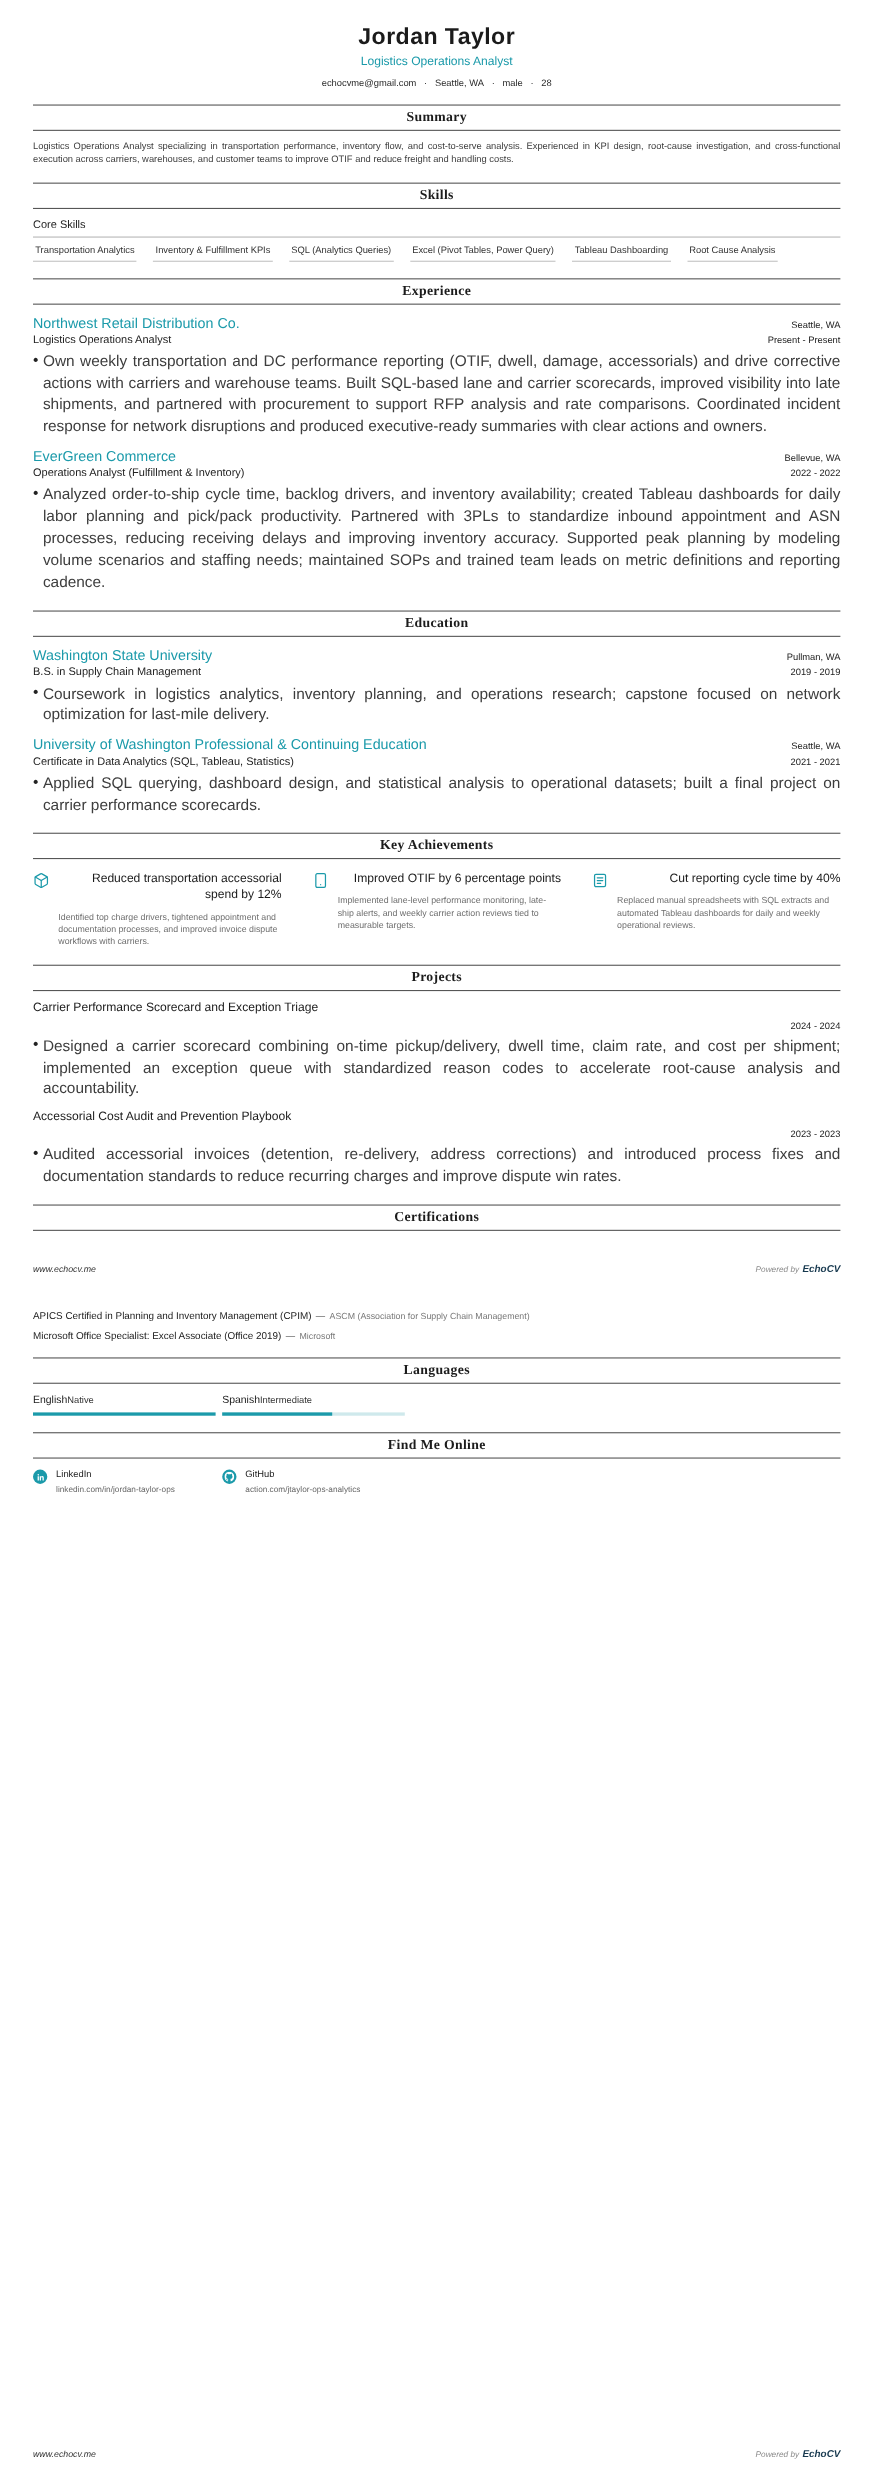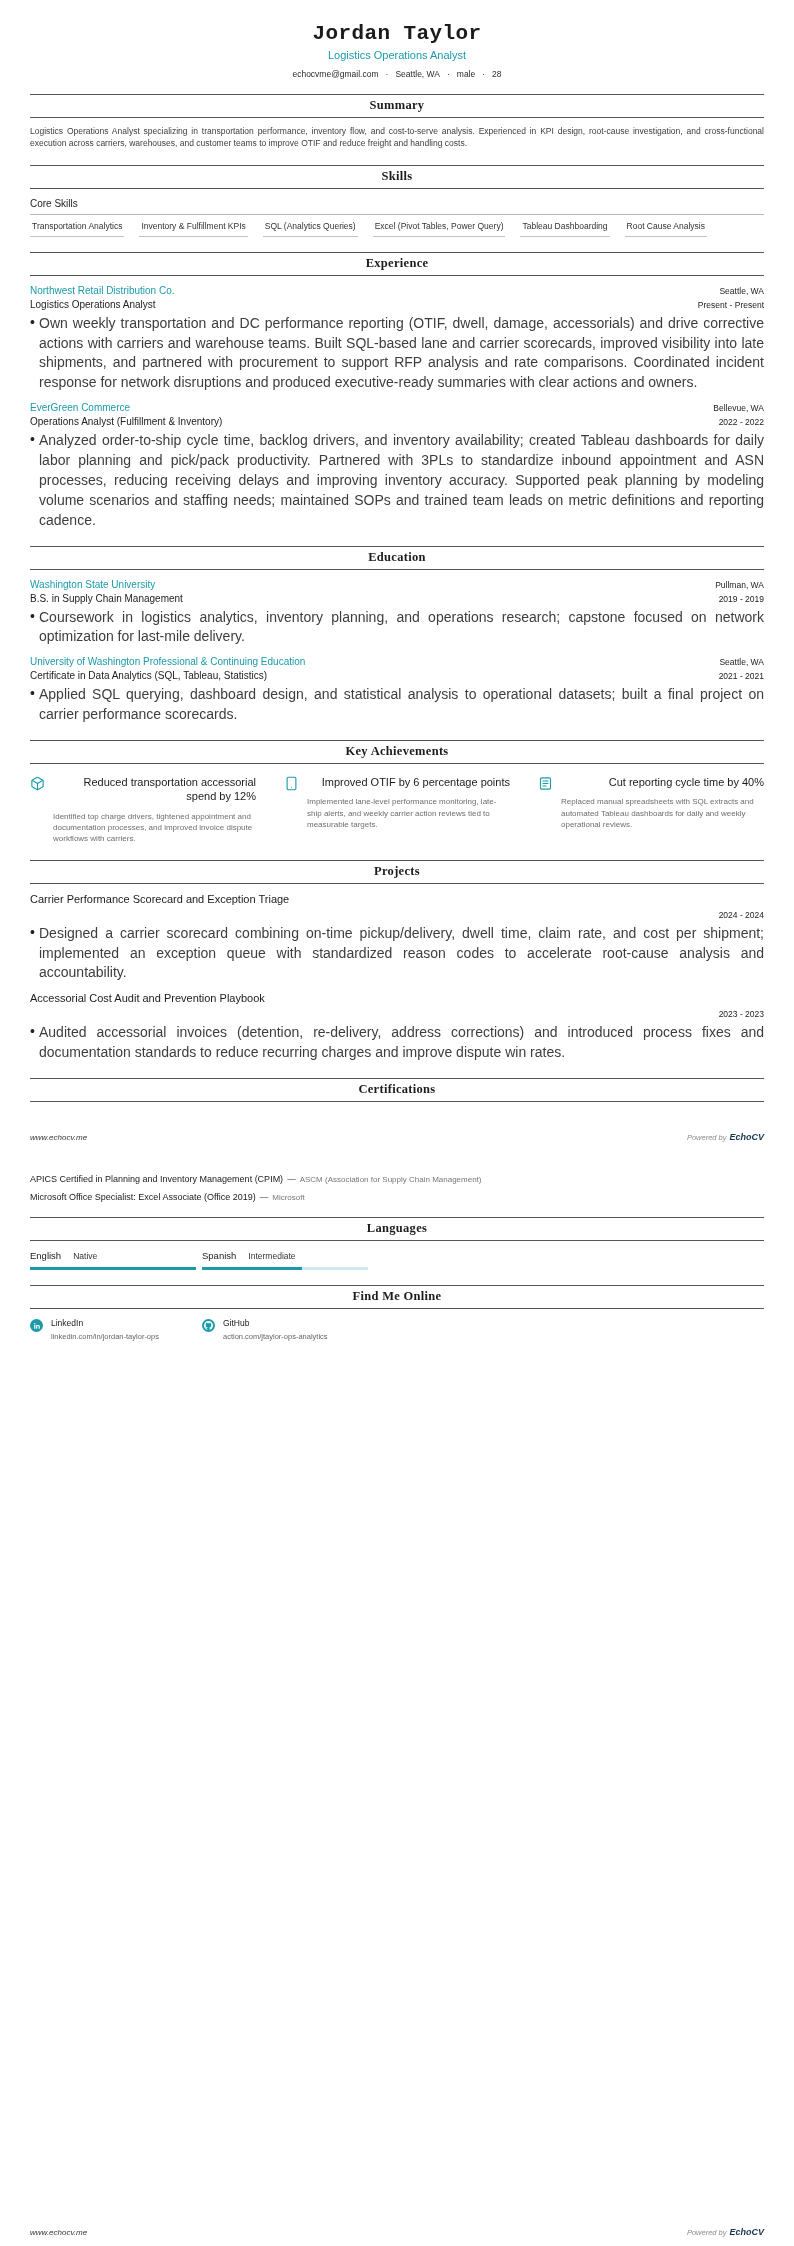--- a/index.html
+++ b/index.html
@@ -1,38 +1,38 @@
 <!DOCTYPE html>
 <html><head>
 <meta charset="utf-8">
 <style>
   * { margin:0; padding:0; box-sizing:border-box; }
   :root { --accent:#1b9aaa; --rule:#565656; --ink:#1e1e1e; --body:#3d3d3d; --muted:#6e6e6e; }
   html,body { background:#fff; }
   body { width:794px; font-family:"Liberation Sans", sans-serif; color:var(--ink); }
   .page { position:relative; width:794px; height:2246px; background:#fff; padding:22px 30px 0; overflow:hidden; }
 
-  .cand-name { font-family:Liberation Mono, monospace; font-size:21px; font-weight:700; text-align:center; color:#1b1b1b; letter-spacing:.4px; }
+  .cand-name { font-family:Liberation Sans, sans-serif; font-size:21px; font-weight:700; text-align:center; color:#1b1b1b; letter-spacing:.4px; }
   .cand-title { text-align:center; color:var(--accent); font-size:11px; margin-top:4px; }
   .contact { text-align:center; font-size:8.5px; color:#2b2b2b; margin-top:8px; }
   .contact .dot { display:inline-block; margin:0 7px; color:#2b2b2b; }
 
   .sec-head { margin-top:15px; border-top:1px solid var(--rule); border-bottom:1px solid var(--rule);
     text-align:center; font-family:"Liberation Serif", serif; font-size:12.5px; font-weight:700;
     color:#1c1c1c; padding:3px 0 4px; letter-spacing:.3px; }
 
   .summary-text { margin-top:7px; font-size:8.5px; line-height:1.45; color:var(--body); text-align:justify; }
 
   .group-label { margin-top:9px; font-size:10px; color:#1c1c1c; padding-bottom:5px; border-bottom:1px solid #b7b7b7; }
   .skills { display:flex; flex-wrap:wrap; column-gap:15px; }
   .skill { font-size:8.5px; color:#333; padding:6px 2px 5px; border-bottom:1px solid #c2c2c2; }
 
   .entry { margin-top:9px; }
   .erow { display:flex; justify-content:space-between; align-items:baseline; }
-  .company { color:var(--accent); font-size:10px; }
+  .company { color:var(--accent); font-size:13px; }
   .small-right { font-size:8.5px; color:#222; }
   .role { font-size:10px; color:#222; }
   .erow2 { margin-top:3px; }
   .bullets { margin-top:4px; }
   .bullet { position:relative; padding-left:9px; font-size:14px; line-height:1.42; color:var(--body); text-align:justify; }
   .bullet::before { content:"•"; position:absolute; left:0; top:-1px; color:#222; }
 
   .ach-grid { display:grid; grid-template-columns:1fr 1fr 1fr; column-gap:28px; margin-top:11px; }
   .ach { display:flex; gap:8px; }
   .ach-icon { flex:0 0 auto; margin-top:1px; }
@@ -48,21 +48,21 @@
   .site { font-size:8px; color:#333; }
   .powered { font-size:7.5px; color:#8a8a8a; }
   .brand { font-size:9px; font-weight:700; color:#16384e; margin-left:3px; }
 
   .cert { margin-top:8px; font-size:9px; color:#1b1b1b; }
   .cert .dash { color:#555; margin:0 4px; font-size:8.5px; }
   .cert .issuer { font-size:8px; color:#777; }
 
   .cols { display:flex; gap:6px; margin-top:9px; }
   .lang { width:166px; }
-  .lang-row { display:flex; align-items:baseline; gap:12px; }
+  .lang-row { display:flex; align-items:baseline; }
   .lang-name { font-size:9.5px; color:#1b1b1b; }
   .lang-level { font-size:8.5px; color:#333; }
   .lang-bar { height:3px; background:#cfe9ec; margin-top:6px; }
   .lang-fill { height:100%; background:var(--accent); }
 
   .online { width:166px; display:flex; gap:8px; }
   .oicon { width:13px; height:13px; border-radius:50%; background:var(--accent); display:flex;
     align-items:center; justify-content:center; flex:0 0 auto; margin-top:1px; }
   .oname { font-size:8.5px; color:#1b1b1b; }
   .ourl { font-size:7.5px; color:#666; margin-top:4px; }

